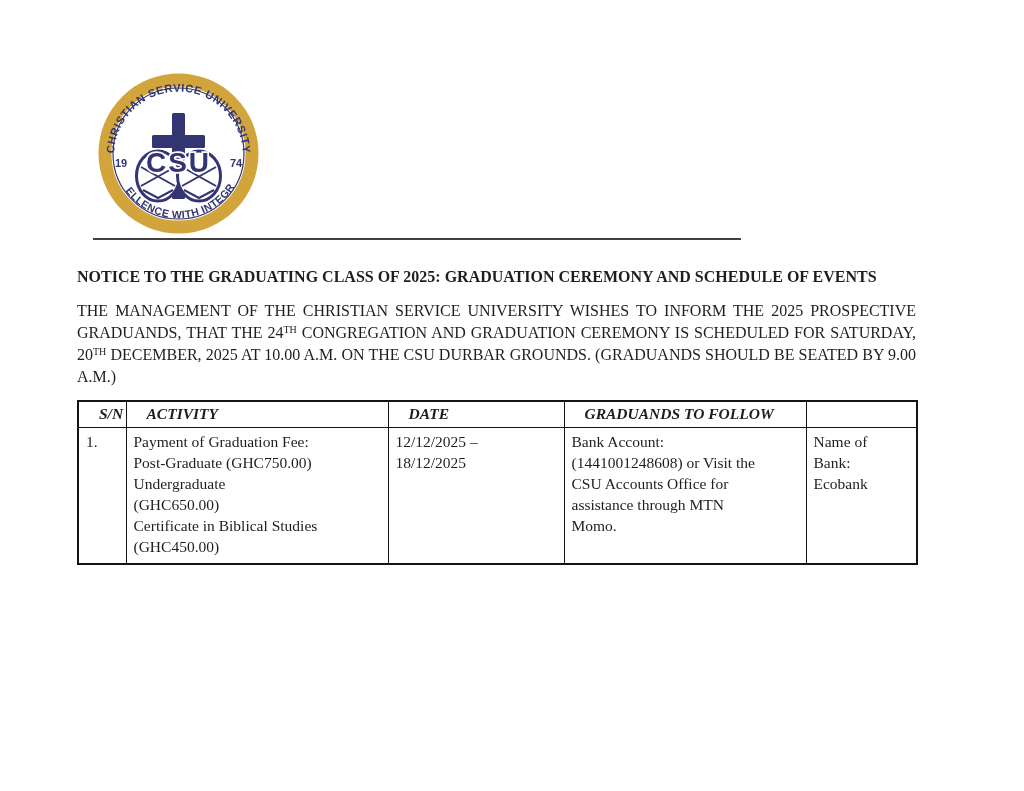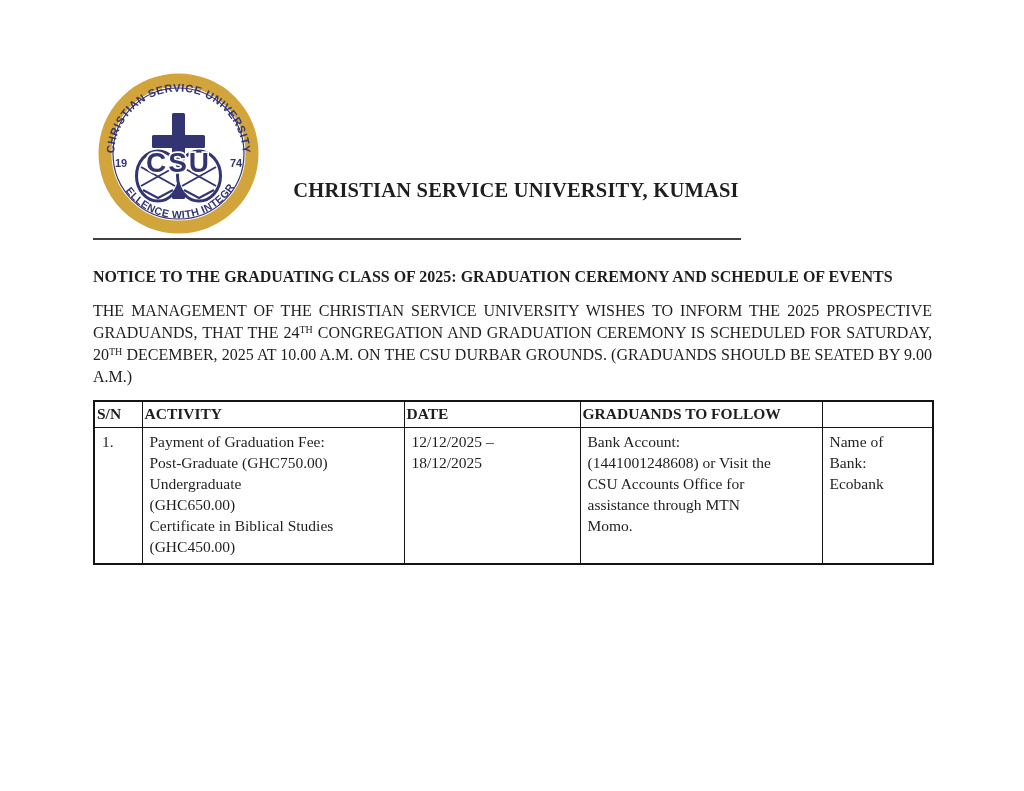--- a/index.html
+++ b/index.html
@@ -81,21 +81,21 @@
   .header-divider {
     position: absolute;
     left: 93px; top: 238px;
     width: 648px; height: 2px;
     background: var(--rule);
   }
 
   
   .content {
     position: absolute;
-    left: 93px; top: 266px;
+    left: 77px; top: 266px;
     width: 839px;
     font-size: 16px;
     line-height: 22px;
   }
   .content p { margin: 0 0 12px 0; text-align: justify; }
   .para-bold { font-weight: bold; }
   .content sup {
     font-size: 10px;
     line-height: 0;
     vertical-align: 5px;
@@ -109,23 +109,24 @@
     table-layout: fixed;
   }
   table.schedule, table.schedule th, table.schedule td {
     border: 1.5px solid var(--border);
   }
   table.schedule { border-width: 2px; }
   table.schedule th {
     font-size: 15.5px;
     font-weight: bold;
     text-align: left;
-    padding: 1px 7px 2px 2px;
+    padding: 1px 7px 2px 20px;
     white-space: nowrap;
     overflow: hidden;
+    font-style: italic;
   }
   table.schedule td {
     font-size: 15.5px;
     line-height: 21px;
     vertical-align: top;
     padding: 3px 7px 6px 7px;
     white-space: pre-line;
   }
   .cell-bold { font-weight: normal; }
 </style>
@@ -156,21 +157,20 @@
         <ellipse class="drum" cx="61" cy="104" rx="21.5" ry="25"></ellipse>
         <ellipse class="drum" cx="102" cy="104" rx="21.5" ry="25"></ellipse>
         <path class="drum-pattern" d="M44 95 L78 114 M78 95 L44 114 M46 118 L61 126 L76 118"></path>
         <path class="drum-pattern" d="M85 95 L119 114 M119 95 L85 114 M87 118 L102 126 L117 118"></path>
       </g>
       <text class="csu-text" x="81.5" y="100">CSU</text>
     </svg>
   </div>
 
   <div class="titles">
-    <div class="title-main">CHRISTIAN SERVICE UNIVERSITY, KUMASI</div>
   </div>
 
   <div class="header-divider"></div>
 
   <div class="content">
     <p class="para-bold">NOTICE TO THE GRADUATING CLASS OF 2025: GRADUATION CEREMONY AND SCHEDULE OF EVENTS</p>
     <p><span>THE MANAGEMENT OF THE CHRISTIAN SERVICE UNIVERSITY WISHES TO INFORM THE 2025 PROSPECTIVE GRADUANDS, THAT THE 24</span><sup>TH</sup><span> CONGREGATION AND GRADUATION CEREMONY IS SCHEDULED FOR SATURDAY, 20</span><sup>TH</sup><span> DECEMBER, 2025 AT 10.00 A.M. ON THE CSU DURBAR GROUNDS. (GRADUANDS SHOULD BE SEATED BY 9.00 A.M.)</span></p>
 
     <table class="schedule">
       <colgroup>

